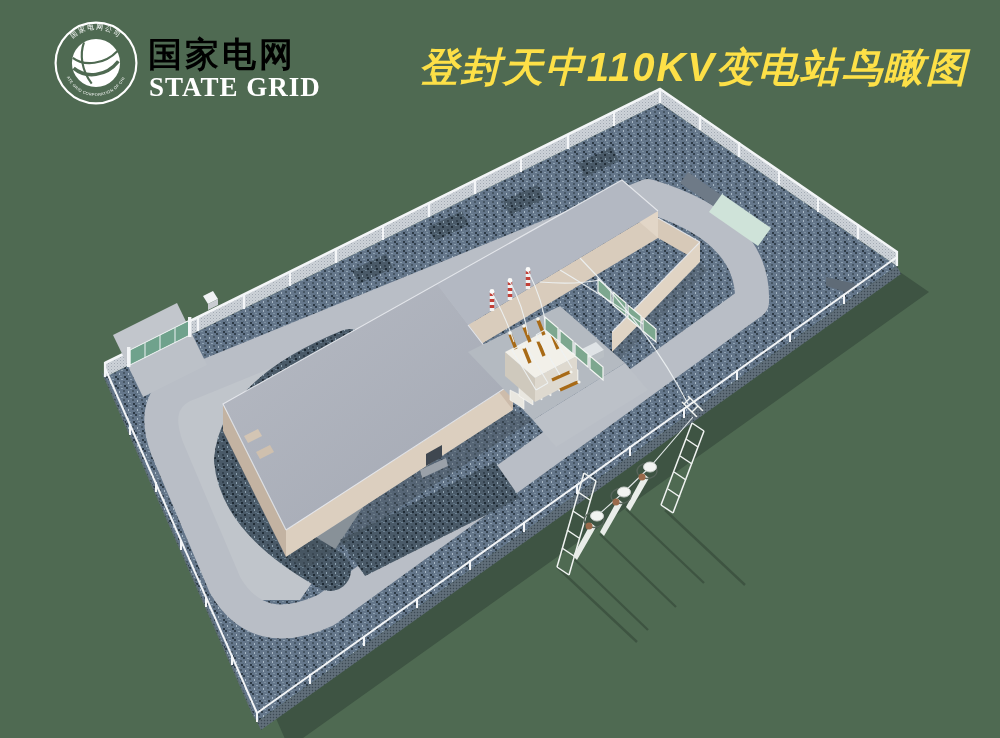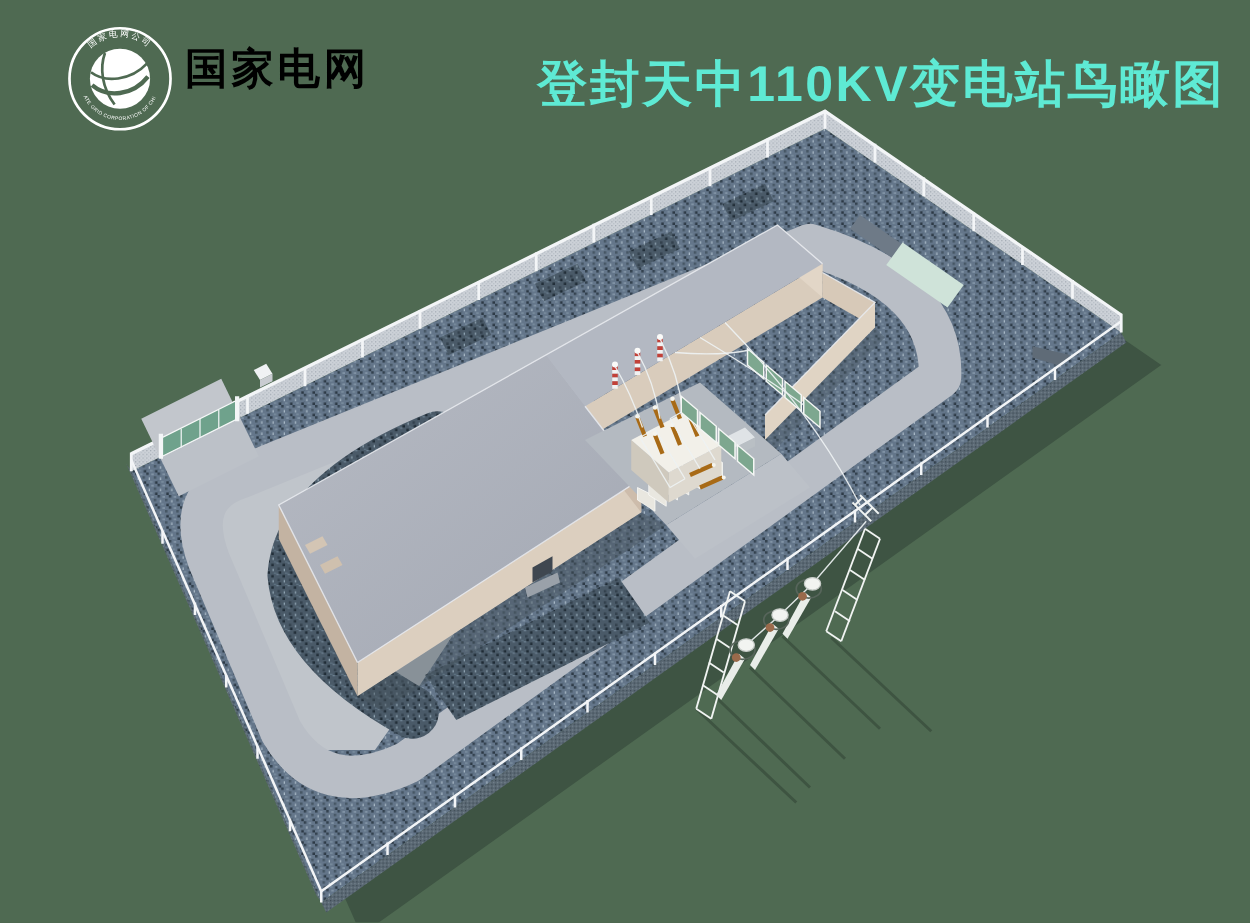--- a/index.html
+++ b/index.html
@@ -4,22 +4,22 @@
 <style>
   html,body{margin:0;padding:0;background:#4f6a52;}
   .stage{position:relative;width:1000px;height:738px;overflow:hidden;background:#4f6a52;
          font-family:"Liberation Sans",sans-serif;}
   #scene{position:absolute;left:0;top:0;}
   .hdr{position:absolute;z-index:5;}
   #logo-mark{left:53px;top:20px;width:86px;height:86px;}
   #logo-zh{left:148px;top:32px;color:#000000;font-size:34px;font-weight:700;letter-spacing:3px;}
   #logo-en{left:149px;top:72px;color:#fff;font-size:27px;font-weight:700;letter-spacing:1px;
            font-family:"Liberation Serif",serif;}
-  #main-title{right:20px;top:40px;color:#5eead4;font-size:40px;font-weight:700;letter-spacing:2px;
-              white-space:nowrap;}
+  #main-title{right:32px;top:40px;color:#fde047;font-size:40px;font-weight:700;letter-spacing:2px;
+              white-space:nowrap;font-style:italic;}
   
   .post{stroke:#f3f5f7;stroke-width:2.2;}
   .postS{stroke:#f3f5f7;stroke-width:2;}
   .rail{stroke:#f3f5f7;fill:none;}
   .wire{stroke:#eef2f3;stroke-width:1.1;fill:none;opacity:.92;}
   .lat{stroke:#f1f4f2;stroke-width:1.5;fill:none;}
   .shadowline{stroke:#3a4f3e;stroke-width:2.4;opacity:.8;}
   .fin{fill:#e9e7e0;stroke:#fbfbf8;stroke-width:.6;}
   .bush{stroke:#a86a16;stroke-width:3.4;}
   .parapet{stroke:#e8eaee;stroke-width:1.1;fill:none;opacity:.9;}
@@ -357,15 +357,16 @@
   <path d="M 23,44 C 36,54 60,52 75,36" fill="none" stroke="#4f6a52" stroke-width="2.5"></path>
   <path d="M 36,26 C 31,40 33,58 45,74" fill="none" stroke="#4f6a52" stroke-width="2.5"></path>
   <text font-size="8" fill="#ffffff" letter-spacing="2">
     <textPath href="#arcTop" startOffset="50%" text-anchor="middle">国家电网公司</textPath>
   </text>
   <text font-size="4.6" fill="#ffffff" letter-spacing=".4">
     <textPath href="#arcBot" startOffset="50%" text-anchor="middle">STATE GRID CORPORATION OF CHINA</textPath>
   </text>
 </svg>
 <div id="logo-zh" class="hdr">国家电网</div>
+<div id="logo-en" class="hdr">STATE GRID</div>
 <div id="main-title" class="hdr">登封天中110KV变电站鸟瞰图</div>
 
 </div>
 
 </body></html>

